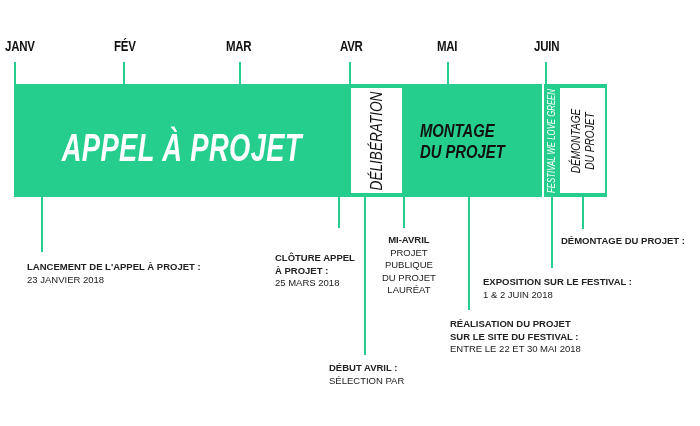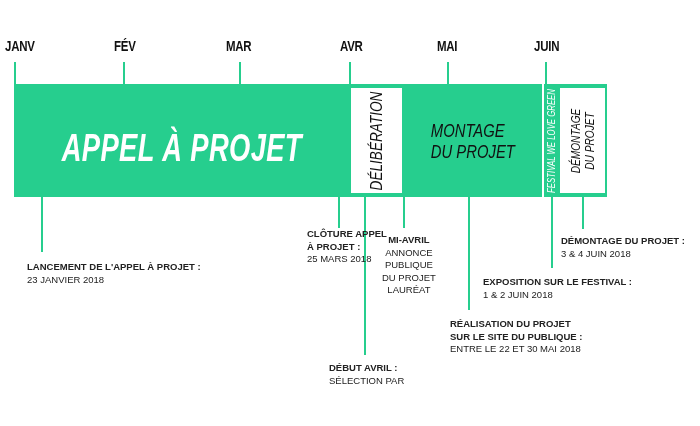--- a/index.html
+++ b/index.html
@@ -36,21 +36,21 @@
 <div class="abs bar-green" style="left:14px; top:84px; width:593px; height:113px;"></div>
 
 <div class="abs" style="left:14px; top:84px; width:335px; height:128px; display:flex; align-items:center; justify-content:center;">
   <div style="color:#fff; font-weight:bold; font-style:italic; font-size:38px; transform:scaleX(0.72); white-space:nowrap; letter-spacing:0.5px;">APPEL À PROJET</div>
 </div>
 
 <div class="abs box-white" style="left:349px; top:86px; width:55px; height:109px;">
   <div class="vtext" style="transform:translate(-50%,-50%) rotate(-90deg) scaleX(0.8); font-size:17px; color:#111;">DÉLIBÉRATION</div>
 </div>
 
-<div class="abs" style="left:405px; top:84px; width:136px; height:113px; display:flex; flex-direction:column; align-items:center; justify-content:center;">
+<div class="abs" style="left:405px; top:84px; width:136px; height:113px; display:flex; flex-direction:column; justify-content:center;font-weight:bold;">
   <div style="font-style:italic; font-size:19px; line-height:21px; color:#111; transform:scaleX(0.78); white-space:nowrap; text-align:left;">
     <span style="display:block;">MONTAGE</span>
     <span style="display:block;">DU PROJET</span>
   </div>
 </div>
 
 <div class="abs" style="left:542px; top:84px; width:16px; height:113px; background:#26CE8E; border-left:2px solid #fff; box-sizing:border-box;">
   <div class="vtext" style="transform:translate(-50%,-50%) rotate(-90deg) scaleX(0.78); font-size:10px; color:#fff;">FESTIVAL WE LOVE GREEN</div>
 </div>
 
@@ -67,46 +67,45 @@
 <div class="abs vline" style="left:403px; top:197px; height:31px;"></div>
 <div class="abs vline" style="left:468px; top:197px; height:113px;"></div>
 <div class="abs vline" style="left:551px; top:197px; height:71px;"></div>
 <div class="abs vline" style="left:582px; top:197px; height:32px;"></div>
 
 <div class="abs lbl" style="left:27px; top:261px;">
   <b>LANCEMENT DE L'APPEL À PROJET :</b>
   <span>23 JANVIER 2018</span>
 </div>
 
-<div class="abs lbl" style="left:275px; top:228px;margin-left:32px;">
+<div class="abs lbl" style="left:275px; top:252px;">
   <b>CLÔTURE APPEL</b>
   <b>À PROJET :</b>
   <span>25 MARS 2018</span>
 </div>
 
 <div class="abs lbl" style="left:382px; top:234px;text-align:center;">
   <b>MI-AVRIL</b>
-  <span>ANNONCE</span>
+  <span>PROJET</span>
   <span>PUBLIQUE</span>
   <span>DU PROJET</span>
   <span>LAURÉAT</span>
 </div>
 
 <div class="abs lbl" style="left:329px; top:362px;">
   <b>DÉBUT AVRIL :</b>
   <span>SÉLECTION PAR</span>
 </div>
 
 <div class="abs lbl" style="left:450px; top:318px;">
   <b>RÉALISATION DU PROJET</b>
-  <b>SUR LE SITE DU PUBLIQUE :</b>
+  <b>SUR LE SITE DU FESTIVAL :</b>
   <span>ENTRE LE 22 ET 30 MAI 2018</span>
 </div>
 
 <div class="abs lbl" style="left:483px; top:276px;">
   <b>EXPOSITION SUR LE FESTIVAL :</b>
   <span>1 &amp; 2 JUIN 2018</span>
 </div>
 
 <div class="abs lbl" style="left:561px; top:235px;">
   <b>DÉMONTAGE DU PROJET :</b>
-  <span>3 &amp; 4 JUIN 2018</span>
 </div>
 
 </body></html>

